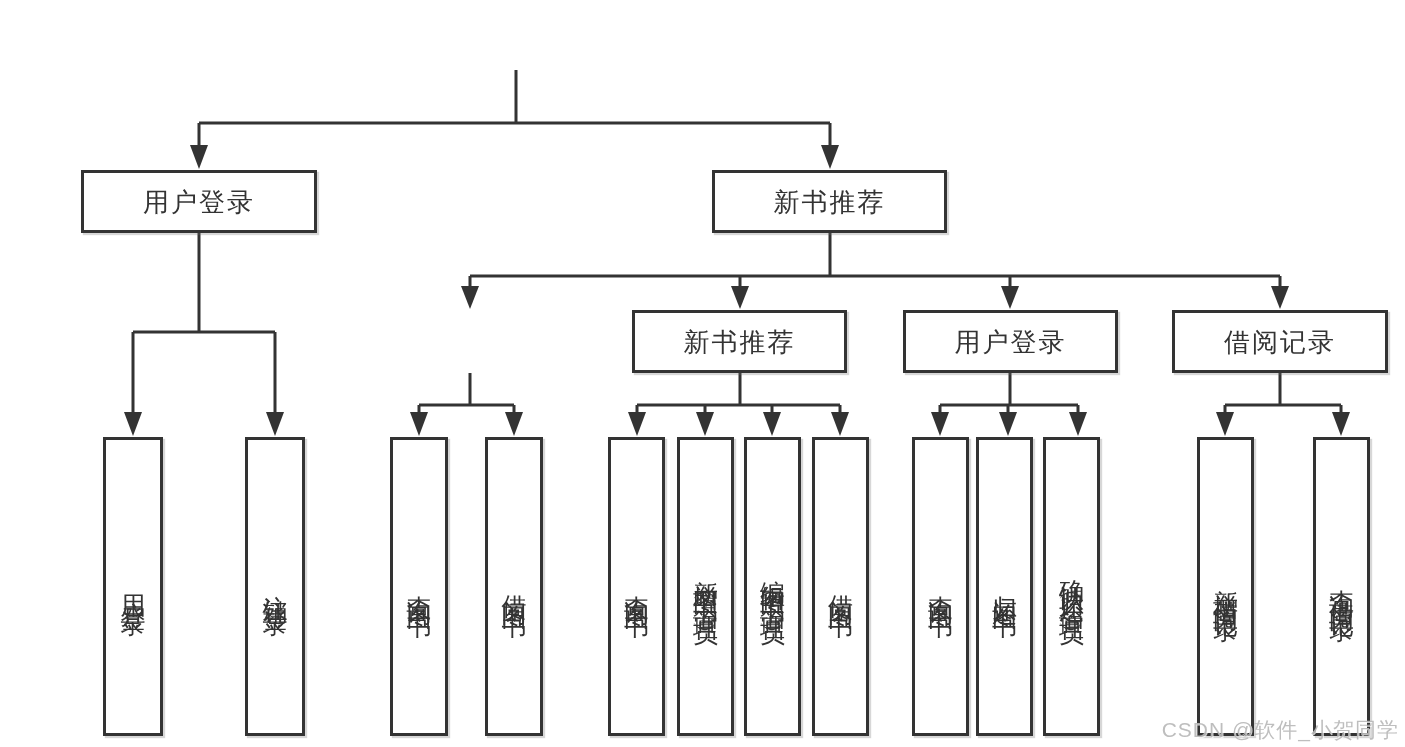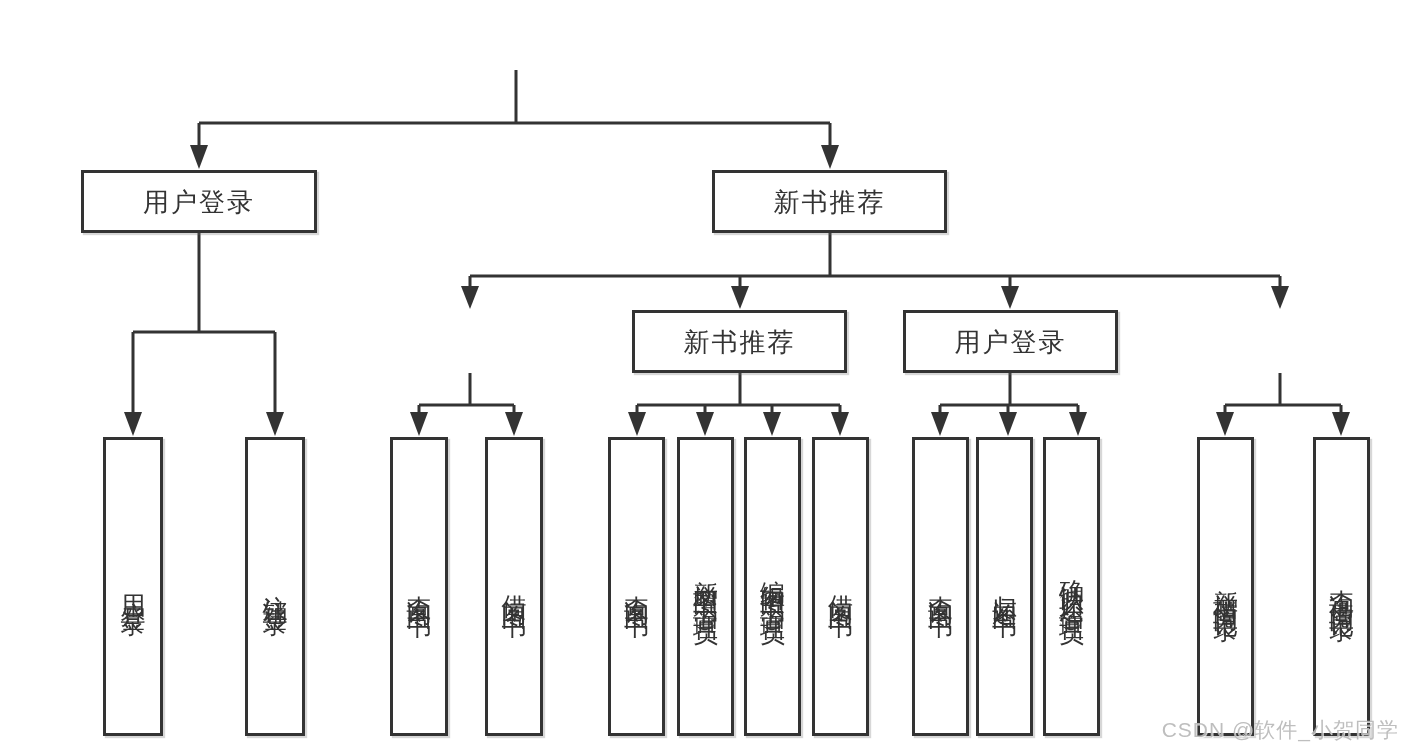--- a/index.html
+++ b/index.html
@@ -108,20 +108,23 @@
   <div class="box h" style="left:712px;top:170px;width:235px;height:63px">
     <span>新书推荐</span>
   </div>
 
   <div class="box h" style="left:632px;top:310px;width:215px;height:63px">
     <span>新书推荐</span>
   </div>
   <div class="box h" style="left:903px;top:310px;width:215px;height:63px">
     <span>用户登录</span>
   </div>
+  <div class="box h" style="left:1172px;top:310px;width:216px;height:63px">
+    <span>借阅记录</span>
+  </div>
 
   <div class="box v" style="left:103px;width:60px">
     <span>用户登录</span>
   </div>
   <div class="box v" style="left:245px;width:60px">
     <span>注销登录</span>
   </div>
 
   <div class="box v" style="left:390px;width:58px">
     <span>查询图书</span>

